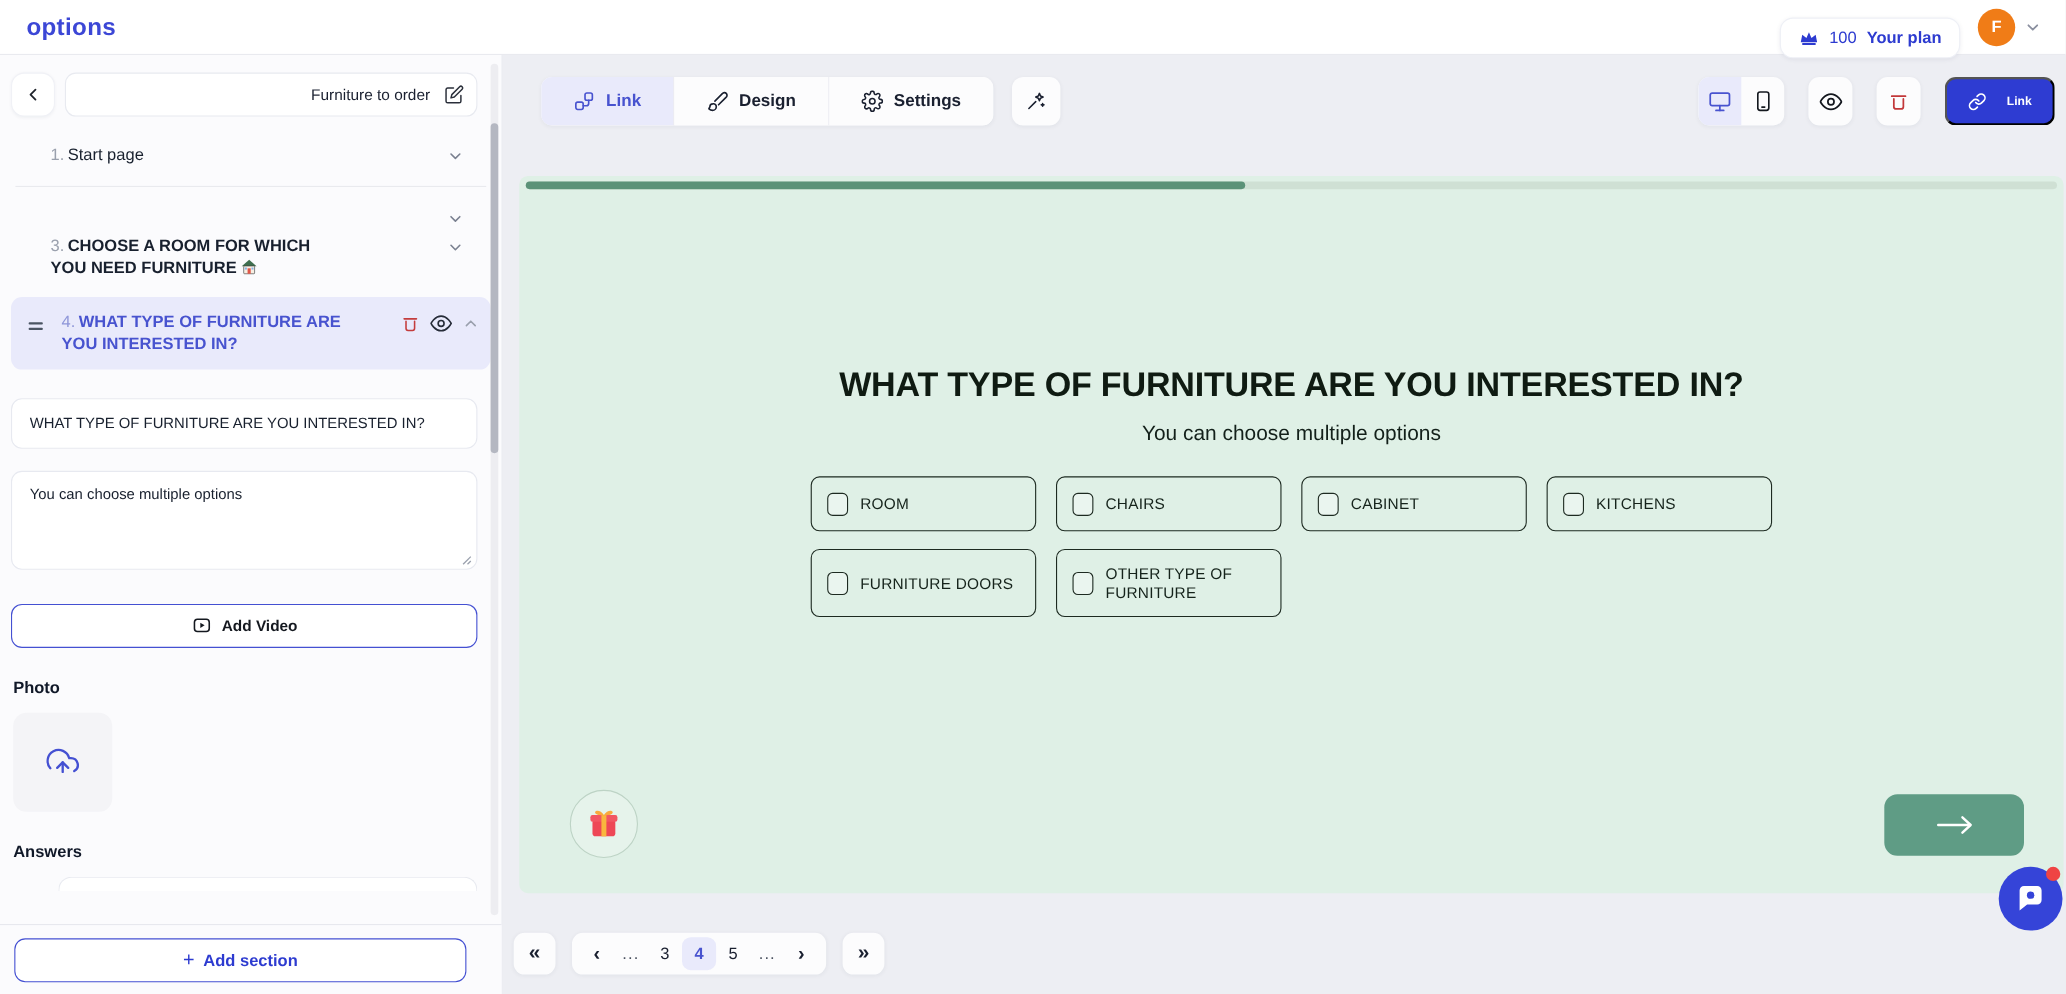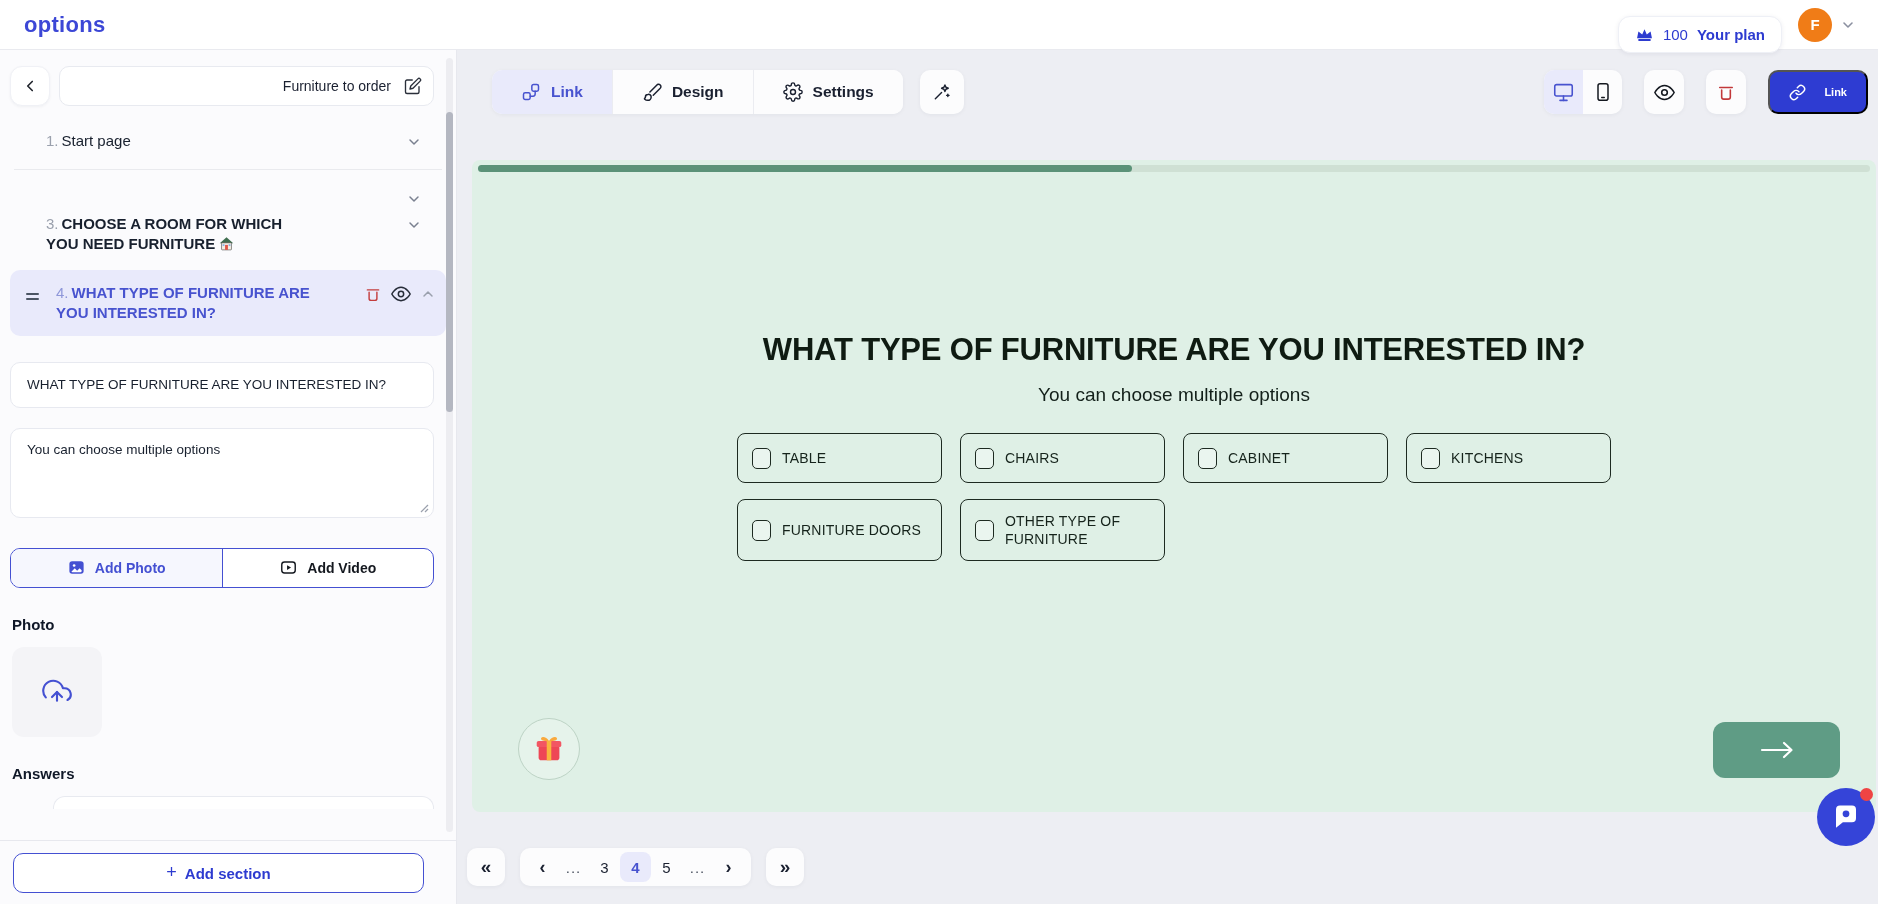--- a/index.html
+++ b/index.html
@@ -214,30 +214,20 @@
     <textarea style="">You can choose multiple options</textarea>
     <span class="resize-corner">
       <svg width="10" height="10" viewBox="0 0 10 10" stroke="#9aa0ad" stroke-width="1.2">
           <line x1="2" y1="9" x2="9" y2="2"></line>
           <line x1="6" y1="9" x2="9" y2="6"></line>
         </svg>
     </span>
   </div>
 
   <div class="media-seg">
-    <div class="seg seg-photo">
-      <span>
-        <svg width="19" height="19" viewBox="0 0 24 24">
-            <rect x="3" y="4" width="18" height="16" rx="3.5" fill="#4450d2"></rect>
-            <circle cx="9" cy="9.5" r="1.7" fill="#fff"></circle>
-            <path d="M5.5 17.5l4.3-4.4 3 3 3.2-3.2 2.5 2.6v.9a1.6 1.6 0 0 1-1.6 1.6h-10z" fill="#fff"></path>
-          </svg>
-      </span>
-      <span>Add Photo</span>
-    </div>
     <div class="seg seg-video">
       <span>
         <svg width="19" height="19" viewBox="0 0 24 24">
             <rect x="3.5" y="5" width="17" height="14" rx="3.5" fill="none" stroke="#14181f" stroke-width="1.8"></rect>
             <path d="M10.2 9l5 3-5 3z" fill="#14181f"></path>
           </svg>
       </span>
       <span>Add Video</span>
     </div>
   </div>
@@ -353,21 +343,21 @@
   <section class="preview">
     <div class="progress-track">
       <div class="progress-fill" style="width: 47%;"></div>
     </div>
     <div class="pv-content">
       <h1 class="pv-title">WHAT TYPE OF FURNITURE ARE YOU INTERESTED IN?</h1>
       <div class="pv-subtitle">You can choose multiple options</div>
       <div class="options">
         <div class="option-card">
             <span class="checkbox"></span>
-            <span class="option-label">TABLE</span>
+            <span class="option-label">ROOM</span>
           </div>
         <div class="option-card">
             <span class="checkbox"></span>
             <span class="option-label">CHAIRS</span>
           </div>
         <div class="option-card">
             <span class="checkbox"></span>
             <span class="option-label">CABINET</span>
           </div>
         <div class="option-card">

